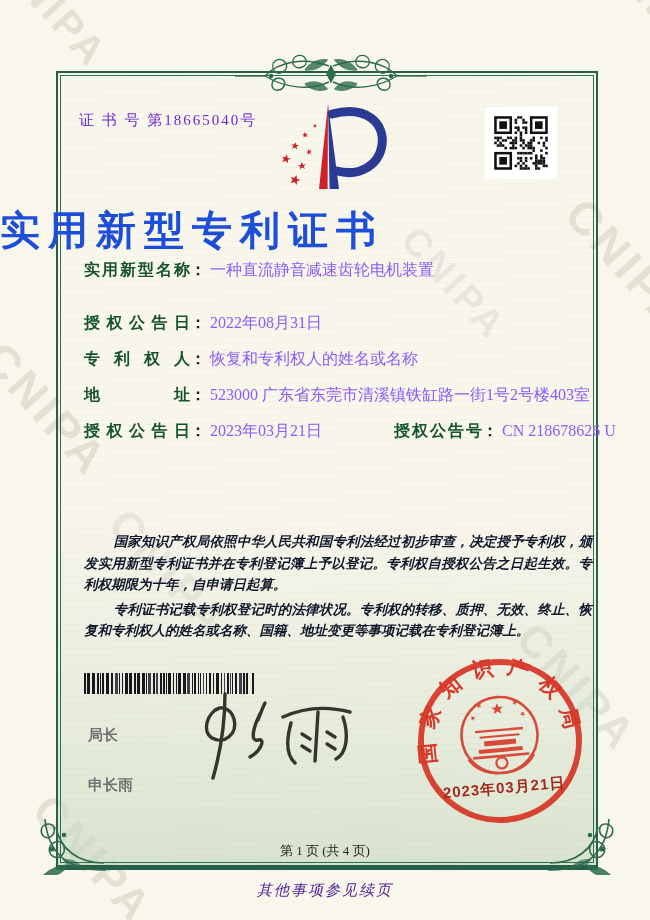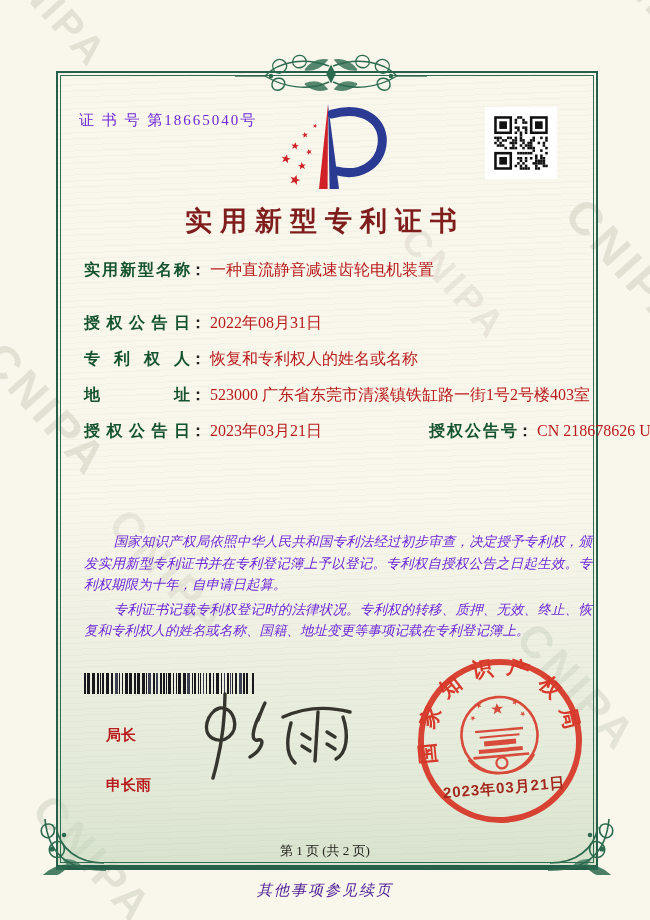--- a/index.html
+++ b/index.html
@@ -49,50 +49,50 @@
   
   .cert-no {
     position:absolute; left:79px; top:111px; z-index:3;
     font-size:15px; letter-spacing:2px; color:#6d28d9;
   }
   .logo { position:absolute; left:268px; top:101px; width:126px; height:98px; z-index:3; }
   .qr   { position:absolute; left:489px; top:111px; width:64px; height:64px; z-index:3;
           background:#fff; box-shadow:0 0 0 4px #fff; }
   .title {
     position:absolute; left:0; right:0; top:203px; z-index:3;
-    text-align:center; font-size:27px; font-weight:bold;
-    letter-spacing:8px; color:#7f1d1d;
+    text-align:left; font-size:40px; font-weight:bold;
+    letter-spacing:8px; color:#1d4ed8;
   }
   
   .fields { position:absolute; left:84px; right:54px; top:260px; z-index:3; font-size:16px; }
   .f-row  { height:21px; margin-bottom:15px; white-space:nowrap; }
   .f-row.first { margin-bottom:32px; }
   .f-label {
     display:inline-block; width:106px;
     text-align:justify; text-align-last:justify;
     font-weight:bold; color:#14532d;
   }
-  .f-label.small { width:88px;margin-left:35px; }
+  .f-label.small { width:88px; }
   .f-colon { display:inline-block; width:20px; font-weight:bold; }
-  .f-value { color:#b91c1c; }
+  .f-value { color:#8b5cf6; }
   .f-value.fixed { display:inline-block; width:156px; }
   .grant-gap { display:inline-block; width:28px; }
   
   .paragraphs {
     position:absolute; left:84px; right:58px; top:531px; z-index:3;
-    font-size:13.5px; line-height:21.5px; font-style:italic; font-weight:400;
-    color:#6d28d9; text-align:justify;
+    font-size:13.5px; line-height:21.5px; font-style:italic; font-weight:700;
+    color:#0f172a; text-align:justify;
   }
   .paragraphs p { text-indent:2.2em; margin-bottom:3px; }
   
   .barcode { position:absolute; left:84px; top:673px; width:172px; height:21px; z-index:3; }
   .signer-title, .signer-name {
-    position:absolute; left:106px; z-index:3;
+    position:absolute; left:88px; z-index:3;
     font-family:"Liberation Sans","DejaVu Sans",sans-serif;
-    font-size:15px; font-weight:600; color:#b91c1c;
+    font-size:15px; font-weight:600; color:#737373;
   }
   .signer-title { top:726px; }
   .signer-name  { top:756px;margin-top:20px; }
   .signature { position:absolute; left:190px; top:688px; width:172px; height:108px; z-index:3; }
   .seal { position:absolute; left:412px; top:653px; width:176px; height:176px; z-index:5; opacity:.94; }
   .page-info {
     position:absolute; left:0; right:0; top:842px; z-index:3;
     text-align:center; font-size:13px; color:#24241f;
   }
   .footer-note {
@@ -428,14 +428,14 @@
       <rect x="72" y="87" width="32" height="5" fill="#d62e1f" stroke="none"></rect>
       <rect x="66" y="95" width="44" height="4" fill="#d62e1f" stroke="none"></rect>
       <path d="M60,103 H116" stroke-width="2.6"></path>
       <circle cx="88" cy="110" r="5.5" stroke-width="2.2"></circle>
       <path d="M55,104 C62,116 76,121 88,120 M121,104 C114,116 100,121 88,120" stroke-width="2"></path>
     </g>
     <text x="88" y="140" text-anchor="middle" font-size="15" font-weight="bold" fill="#a01c12" letter-spacing="1" style="font-family:'Liberation Sans','DejaVu Sans',sans-serif">2023年03月21日</text>
   </g>
 </svg>
 
-<div class="page-info">第 1 页 (共 2 页)</div>
+<div class="page-info">第 1 页 (共 4 页)</div>
 <div class="footer-note">其他事项参见续页</div>
 
 </body></html>

